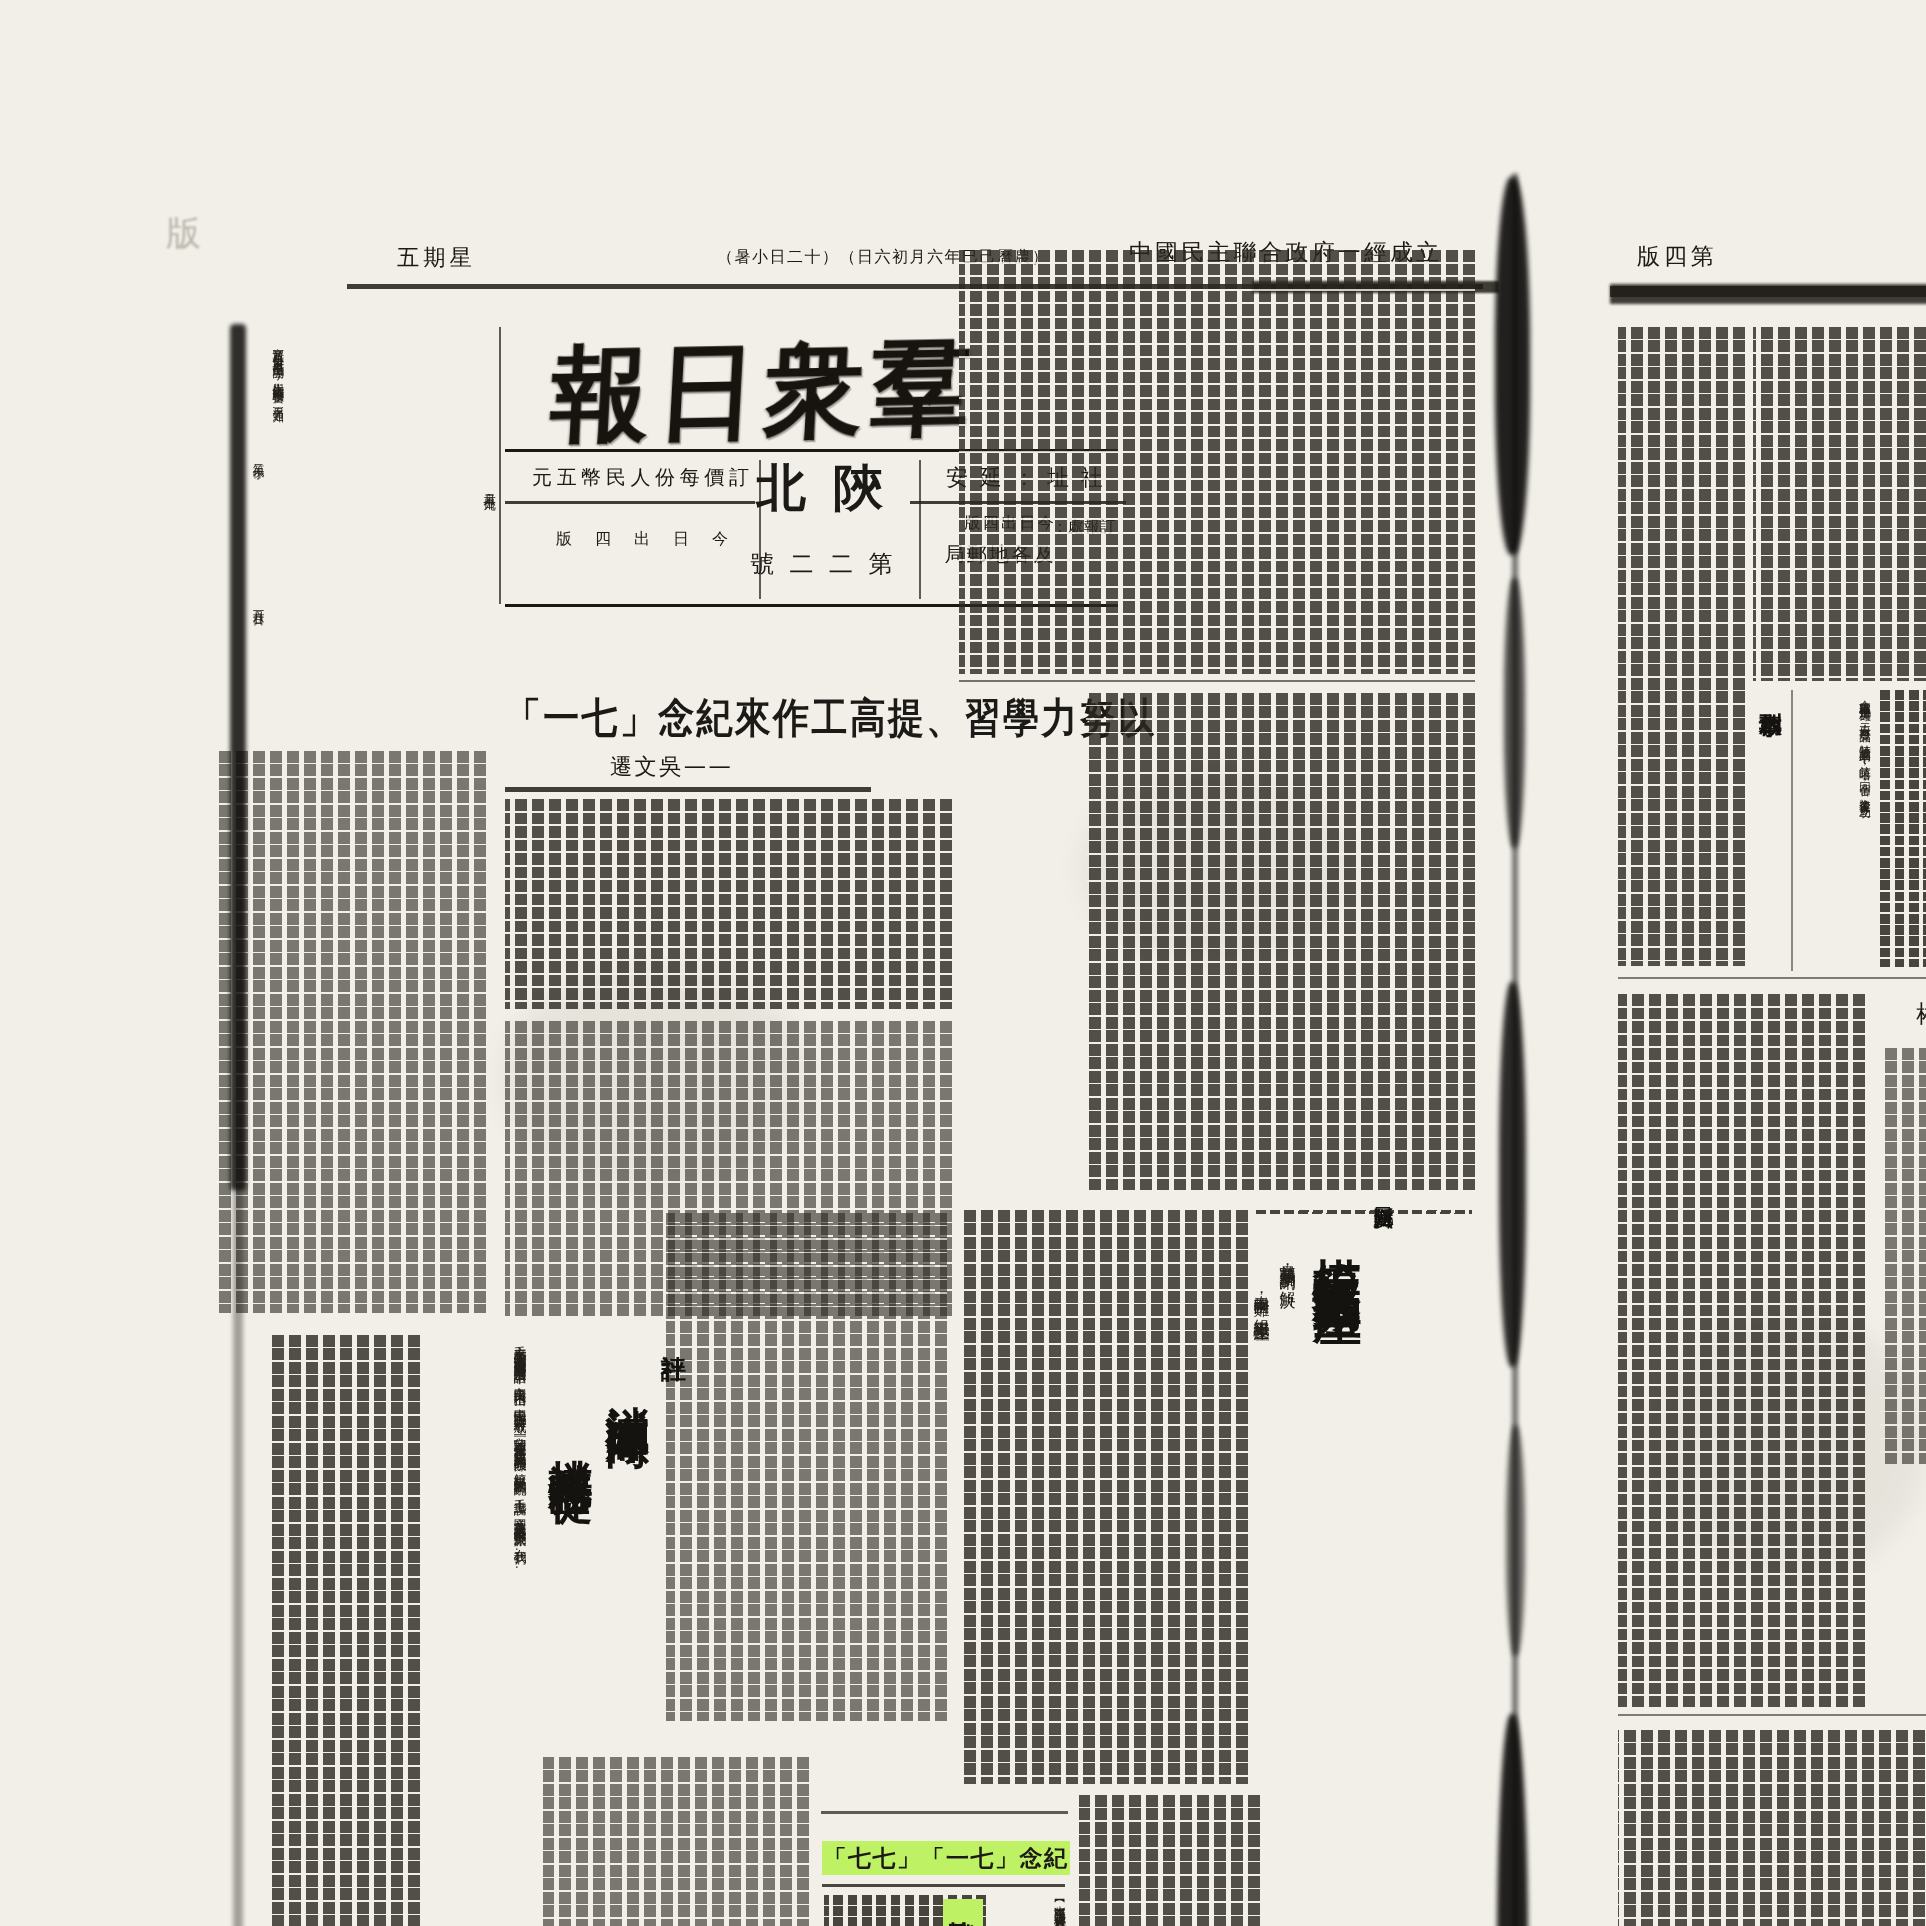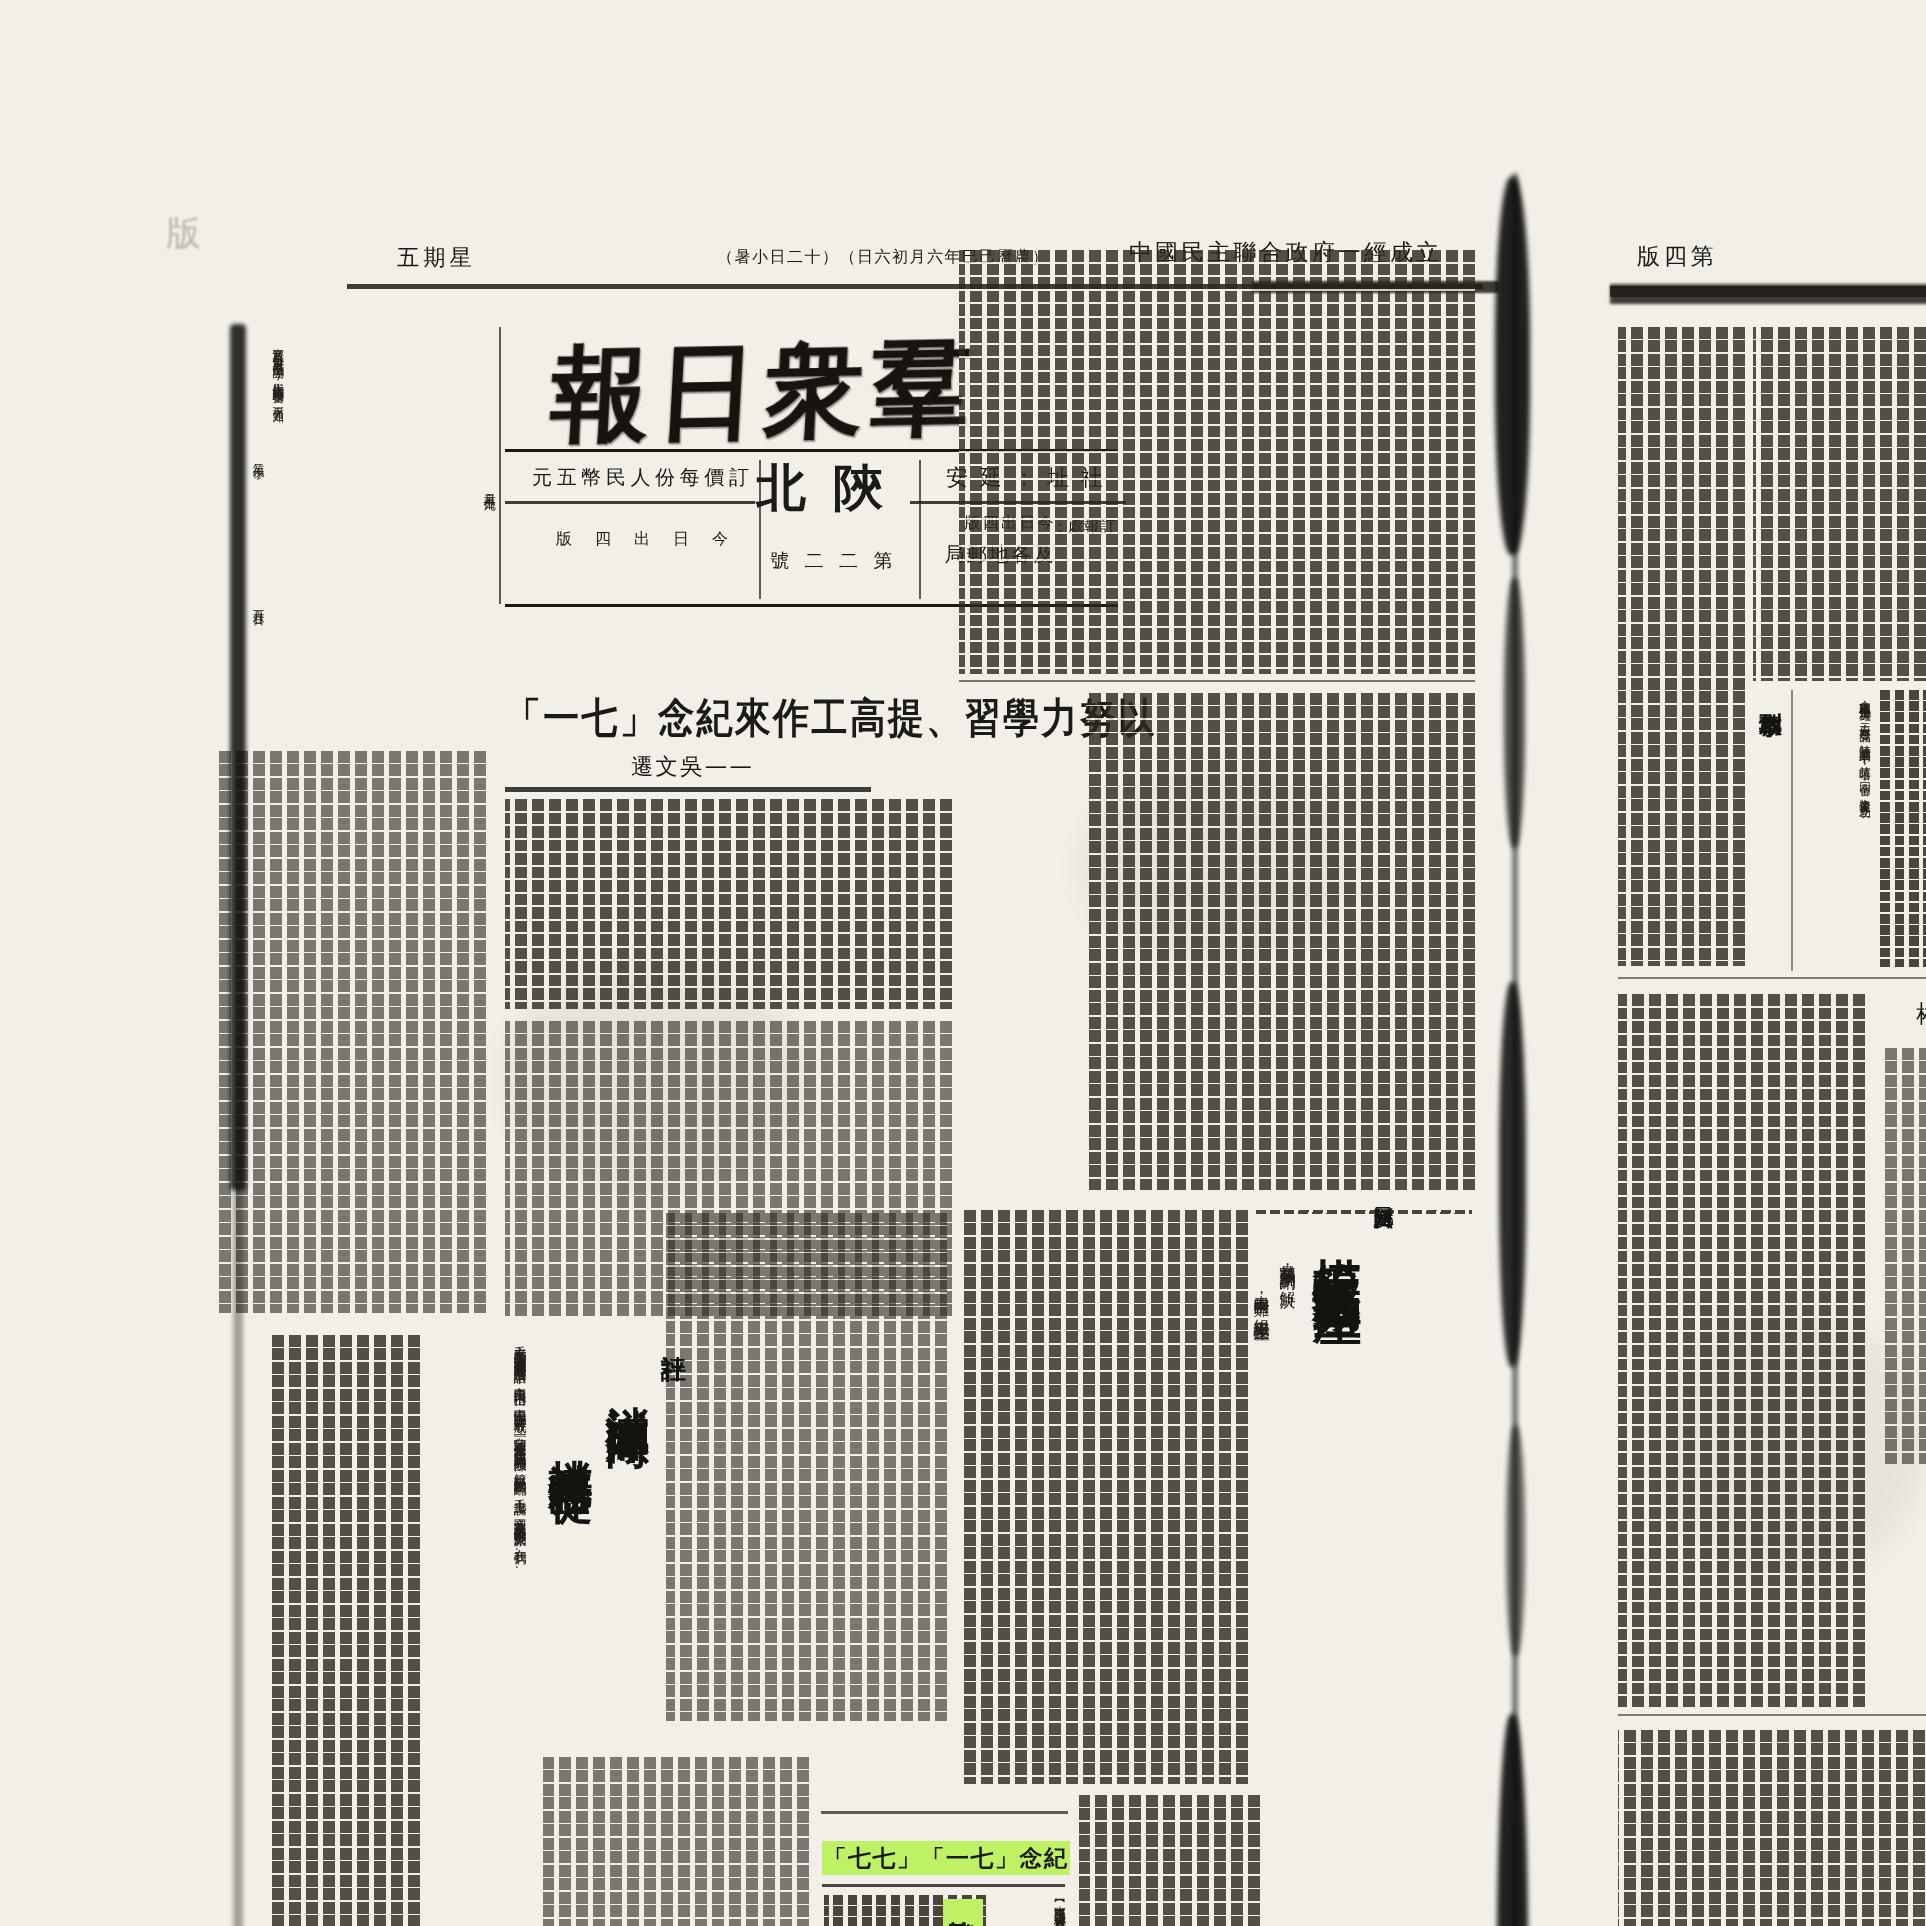--- a/index.html
+++ b/index.html
@@ -66,36 +66,36 @@
       <div class="h-rtl" style="position:absolute;right:3.9px;top:10.8px;font-size:22px;letter-spacing:11.6px;">安延：址社</div>
       <div class="abs hrule" style="left:-15.4px;top:49px;width:216px;height:3.1px;"></div>
       <div class="h-rtl" style="position:absolute;right:2.3px;top:65px;font-size:16px;">：處報訂</div>
       <div class="h-rtl" style="position:absolute;right:62px;top:61px;font-size:16px;letter-spacing:2.3px;">版四出日今</div>
       <div class="h-rtl" style="position:absolute;right:62px;top:89px;font-size:20px;letter-spacing:2.3px;">局郵地各及</div>
     </div>
     <div class="abs vrule" style="left:414px;top:7.7px;height:139px;"></div>
 
     <div class="abs" style="left:262px;top:0;width:150px;height:100%;">
       <div class="h-rtl" style="position:absolute;right:7px;top:3.1px;font-size:50px;font-weight:bold;letter-spacing:27px;">北陝</div>
-      <div class="h-rtl" style="position:absolute;right:9.2px;top:96px;font-size:19px;letter-spacing:15.4px;">號二二第</div>
+      <div class="h-rtl" style="position:absolute;right:9.2px;top:96px;font-size:24px;letter-spacing:15.4px;">號二二第</div>
     </div>
     <div class="abs vrule" style="left:254px;top:7.7px;height:139px;"></div>
 
     <div class="abs" style="left:0;top:0;width:250px;height:100%;">
       <div class="h-rtl" style="position:absolute;right:1.5px;top:11.6px;font-size:20px;letter-spacing:4.6px;">元五幣民人份每價訂</div>
       <div class="abs hrule" style="left:0;top:49px;width:250px;height:3.1px;"></div>
       <div class="h-rtl" style="position:absolute;right:3.9px;top:77px;font-size:16px;letter-spacing:23px;">版四出日今</div>
     </div>
   </div>
 
   <div class="abs greek" style="left:959px;top:250px;width:516px;height:424px;"></div>
   <div class="abs hrule" style="left:959px;top:680px;width:516px;height:2.3px;opacity:.6;"></div>
 
   <div class="abs h-rtl" style="left:505px;top:691px;font-size:36px;font-weight:bold;letter-spacing:2.3px;transform:scaleY(1.15);transform-origin:top;">「一七」念紀來作工高提、習學力努以</div>
-  <div class="abs h-rtl" style="left:631px;top:752px;font-size:22.3px;letter-spacing:2.3px;">遷文吳——</div>
+  <div class="abs h-rtl" style="left:610px;top:752px;font-size:22.3px;letter-spacing:2.3px;">遷文吳——</div>
   <div class="abs hrule" style="left:505px;top:787px;width:366px;height:4.6px;"></div>
   <div class="abs greek" style="left:505px;top:799px;width:447px;height:210px;"></div>
   <div class="abs greek" style="left:1086px;top:693px;width:389px;height:497px;"></div>
   <div class="abs greek light" style="left:505px;top:1021px;width:447px;height:297px;"></div>
 
   <div class="abs vhead" style="left:1371px;top:1192px;font-size:20px;height:181px;font-weight:normal;">延安縣川口區六鄉</div>
   <div class="abs vhead" style="left:1304px;top:1219px;font-size:49px;height:458px;letter-spacing:5.4px;">模範支部推動生產</div>
   <div class="abs vtext" style="left:1279px;top:1252px;height:404px;font-size:16px;">黨員帶頭互助調劑，解決</div>
   <div class="abs vtext" style="left:1253px;top:1283px;height:404px;font-size:16px;">春耕中困難，組織變工生產</div>
   <div class="abs" style="left:1256px;top:1210px;width:216px;height:3.9px;background:repeating-linear-gradient(100deg,#1b1914 0 10px,transparent 10px 14px);opacity:.8;"></div>

